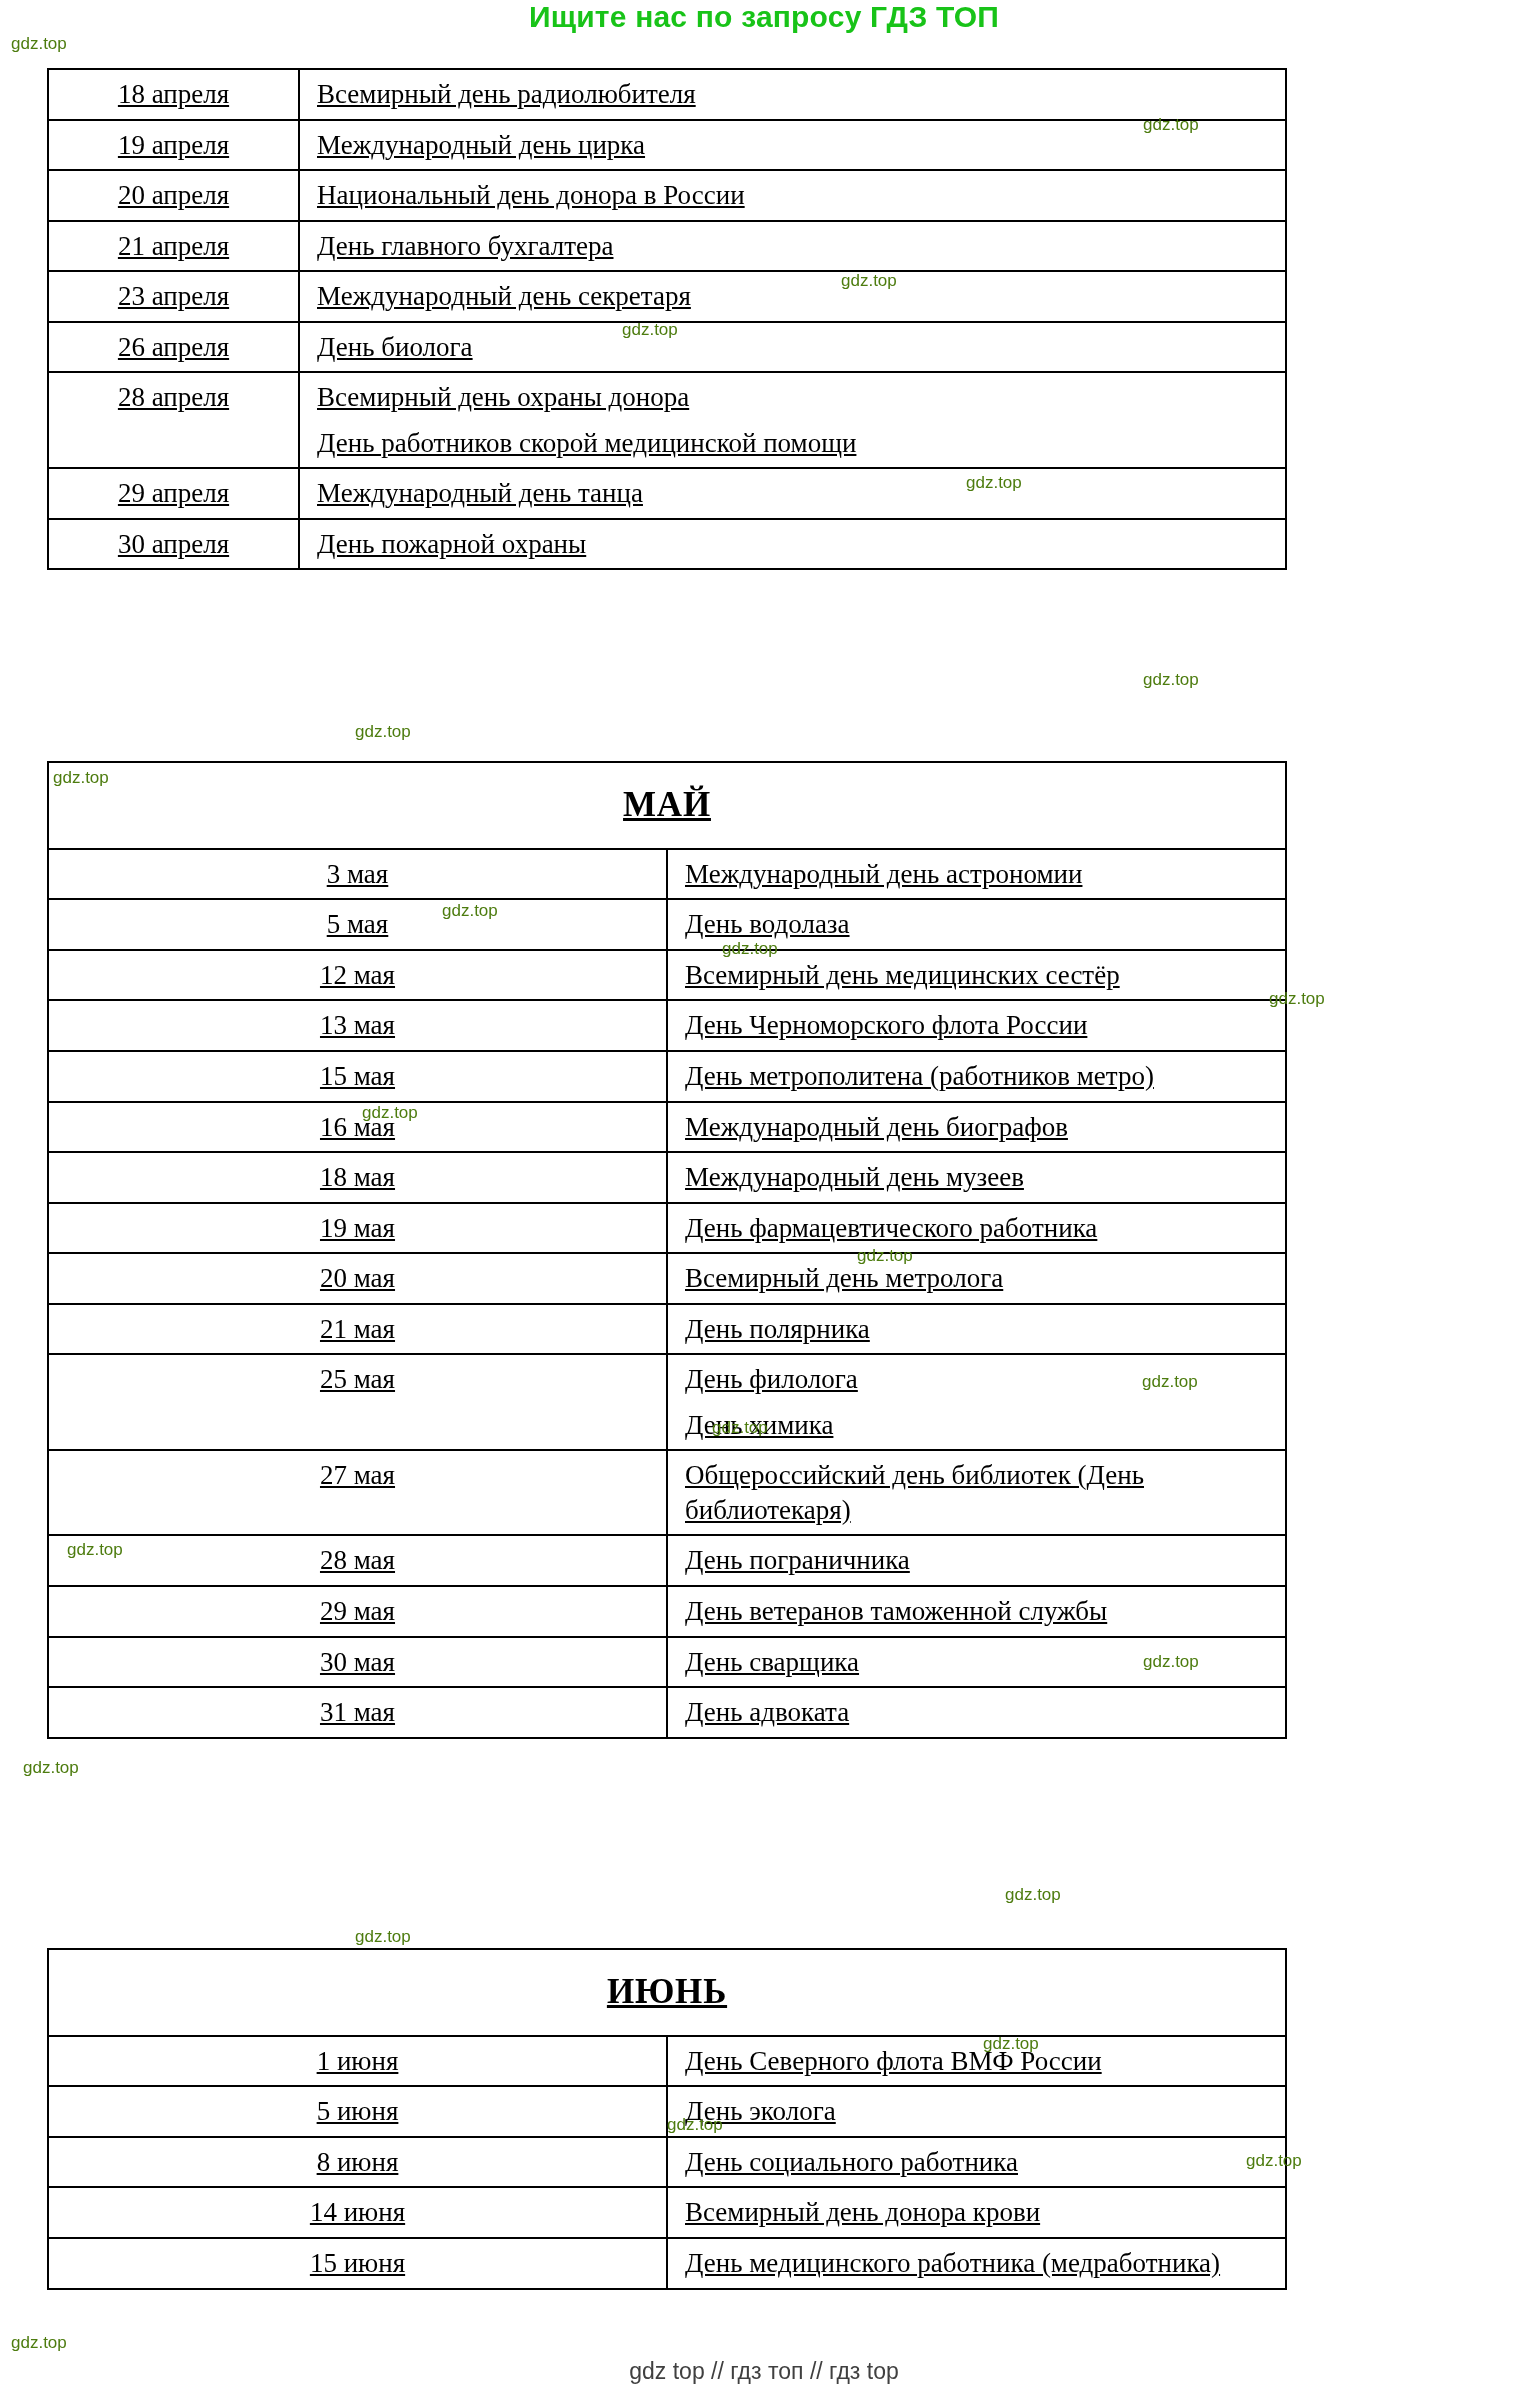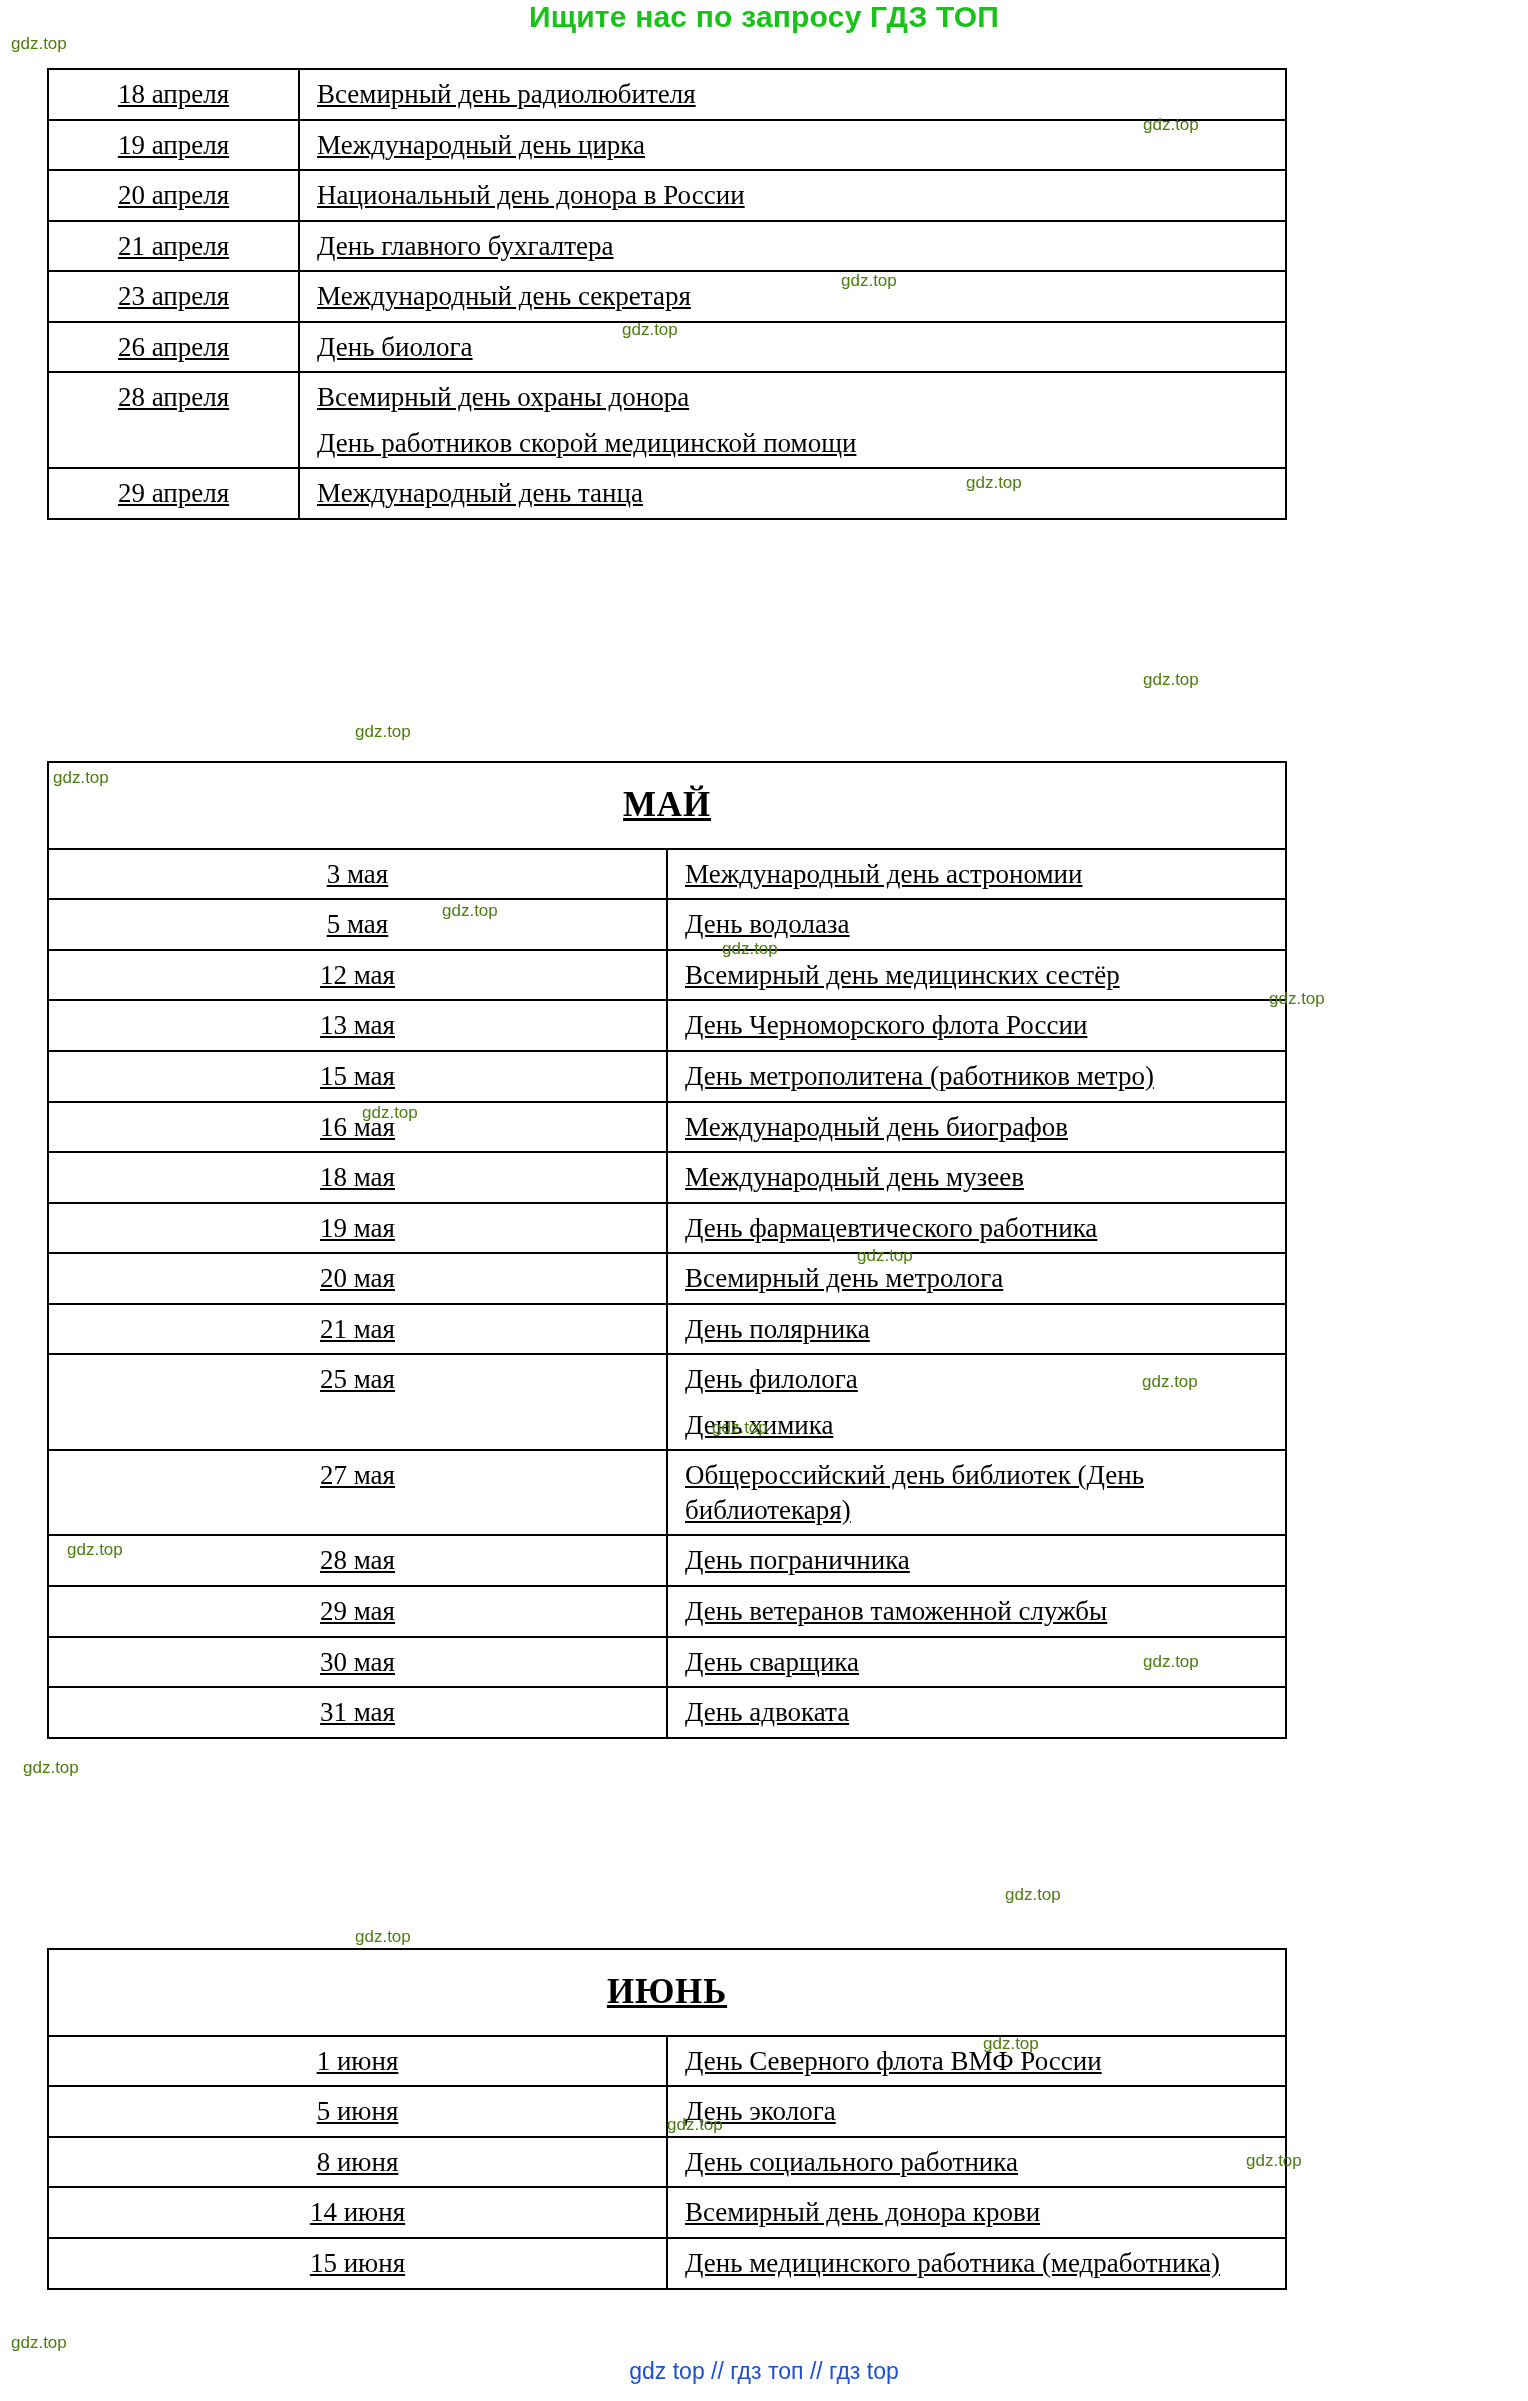--- a/index.html
+++ b/index.html
@@ -31,21 +31,21 @@
     white-space: nowrap;
   }
   .bottom-banner {
     position: absolute;
     top: 2358px;
     left: 0;
     width: 1528px;
     text-align: center;
     font-family: "Liberation Sans", "DejaVu Sans", sans-serif;
     font-size: 23px;
-    color: #1d4ed8;
+    color: #404040;
     white-space: nowrap;
   }
 
   
   .wm {
     position: absolute;
     font-family: "Liberation Sans", "DejaVu Sans", sans-serif;
     font-size: 17px;
     color: #4d7c0f;
     white-space: nowrap;
@@ -153,20 +153,26 @@
         <td class="date">28 апреля</td>
         <td class="name">
           <div class="line">Всемирный день охраны донора</div>
           <div class="line">День работников скорой медицинской помощи</div>
         </td>
       </tr>
       <tr class="">
         <td class="date">29 апреля</td>
         <td class="name">
           <div class="line">Международный день танца</div>
+        </td>
+      </tr>
+      <tr class="tall-3">
+        <td class="date">30 апреля</td>
+        <td class="name">
+          <div class="line">День пожарной охраны</div>
         </td>
       </tr>
     </tbody>
 </table>
 
 <table class="cal-table" id="table-may">
   <tbody>
       <tr class="month-head">
         <td colspan="2">МАЙ</td>
       </tr>

